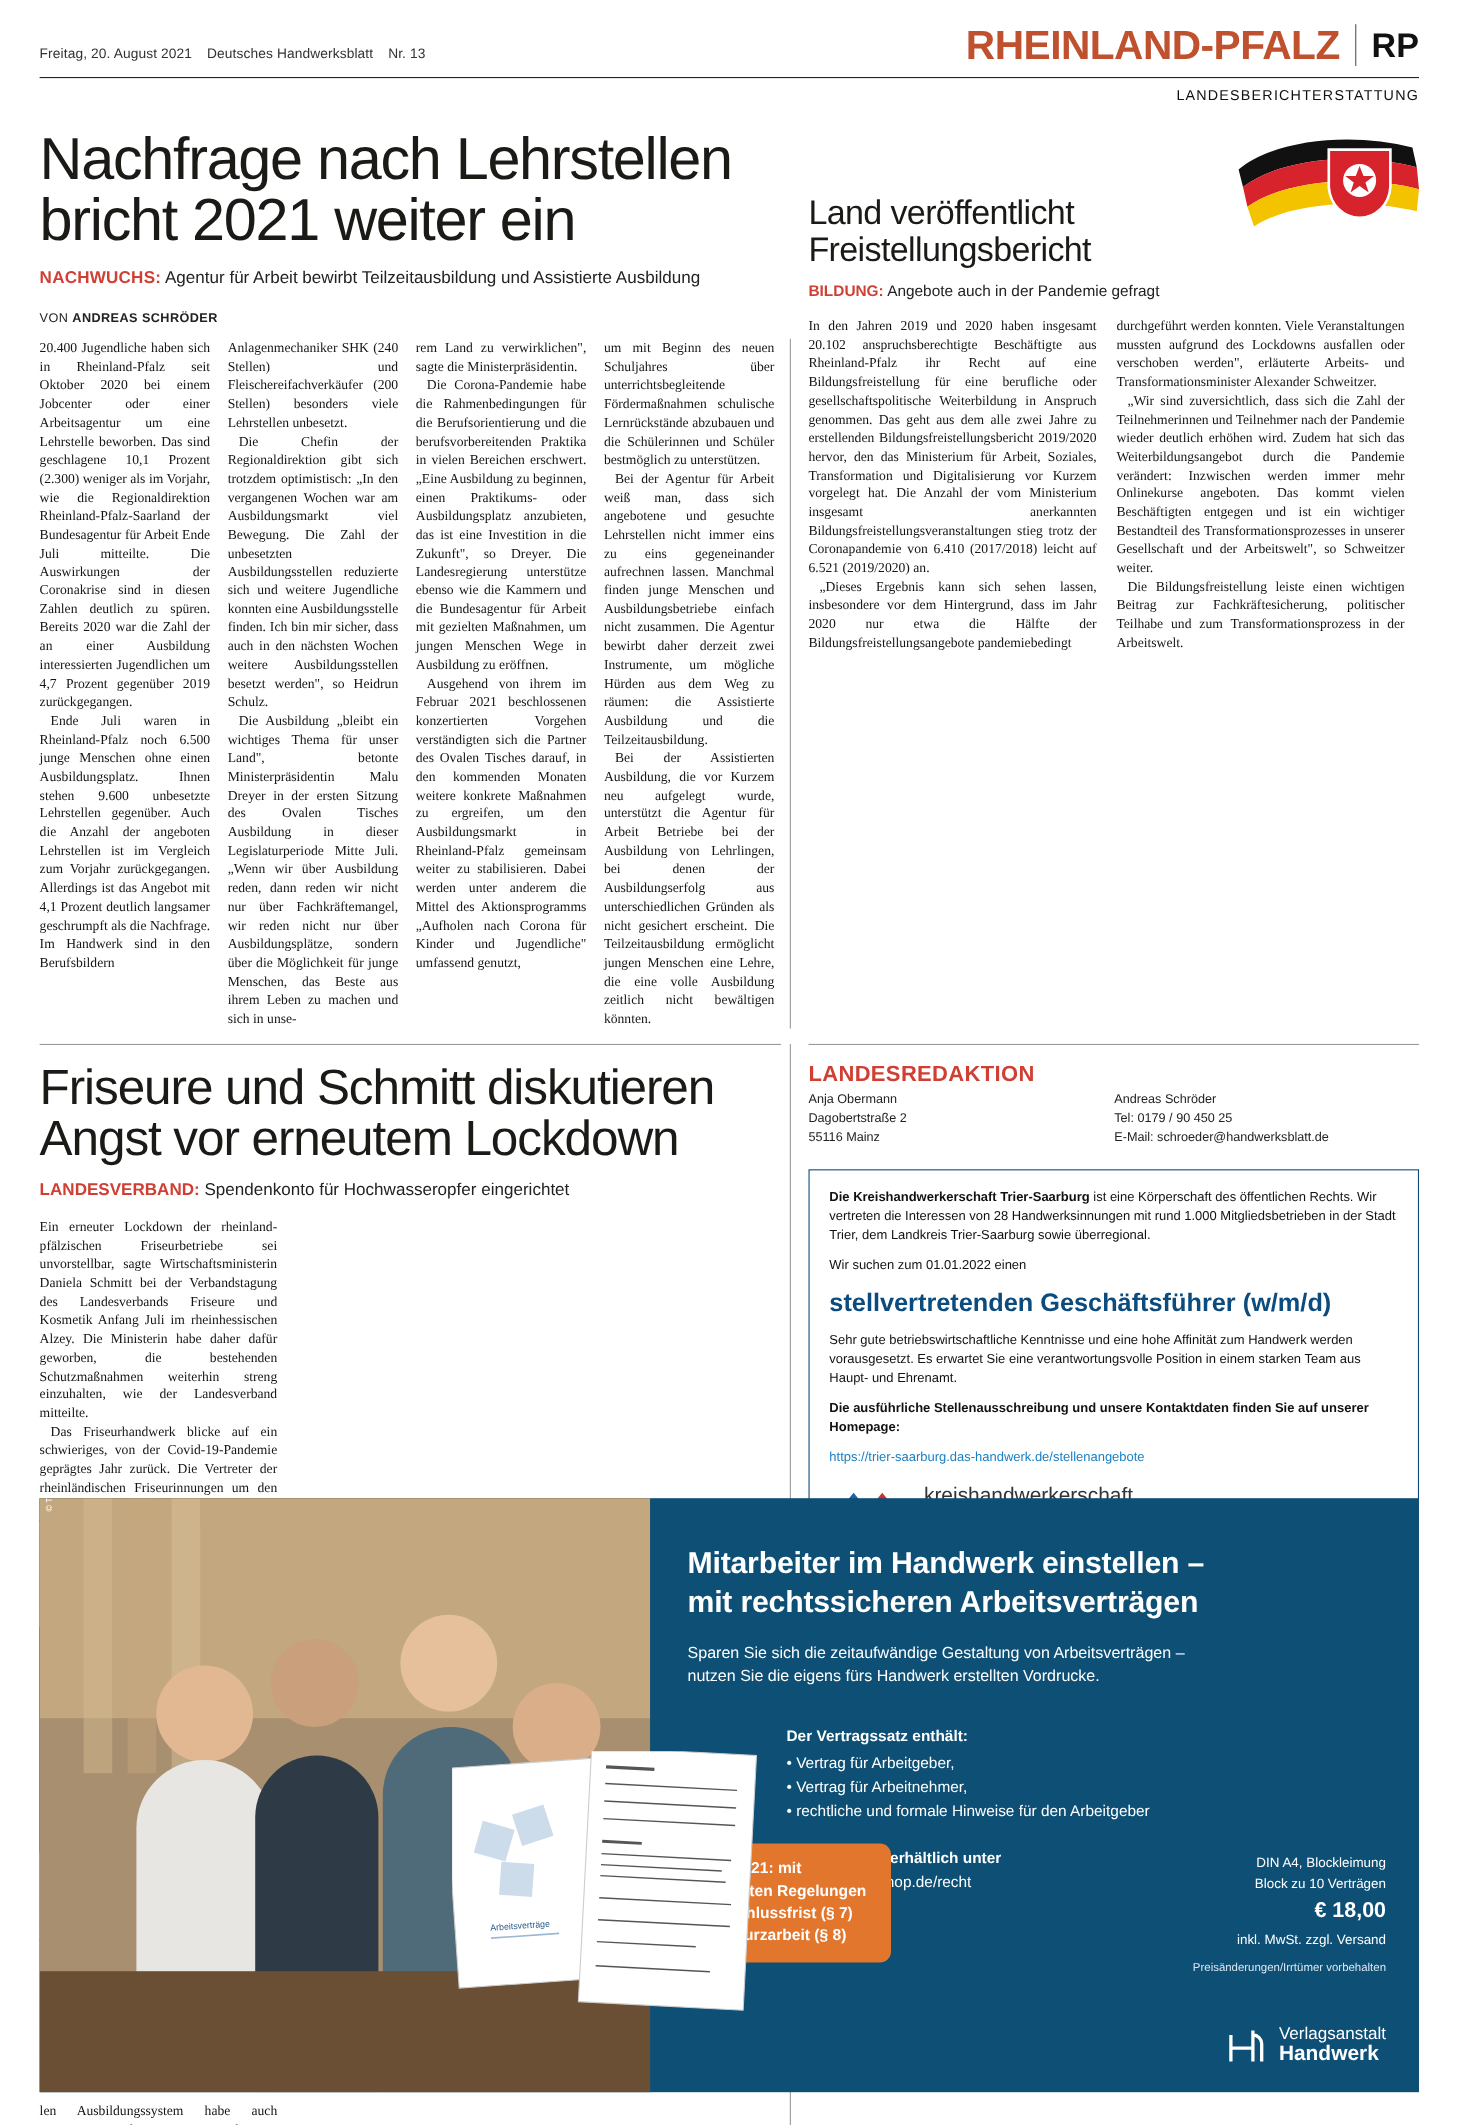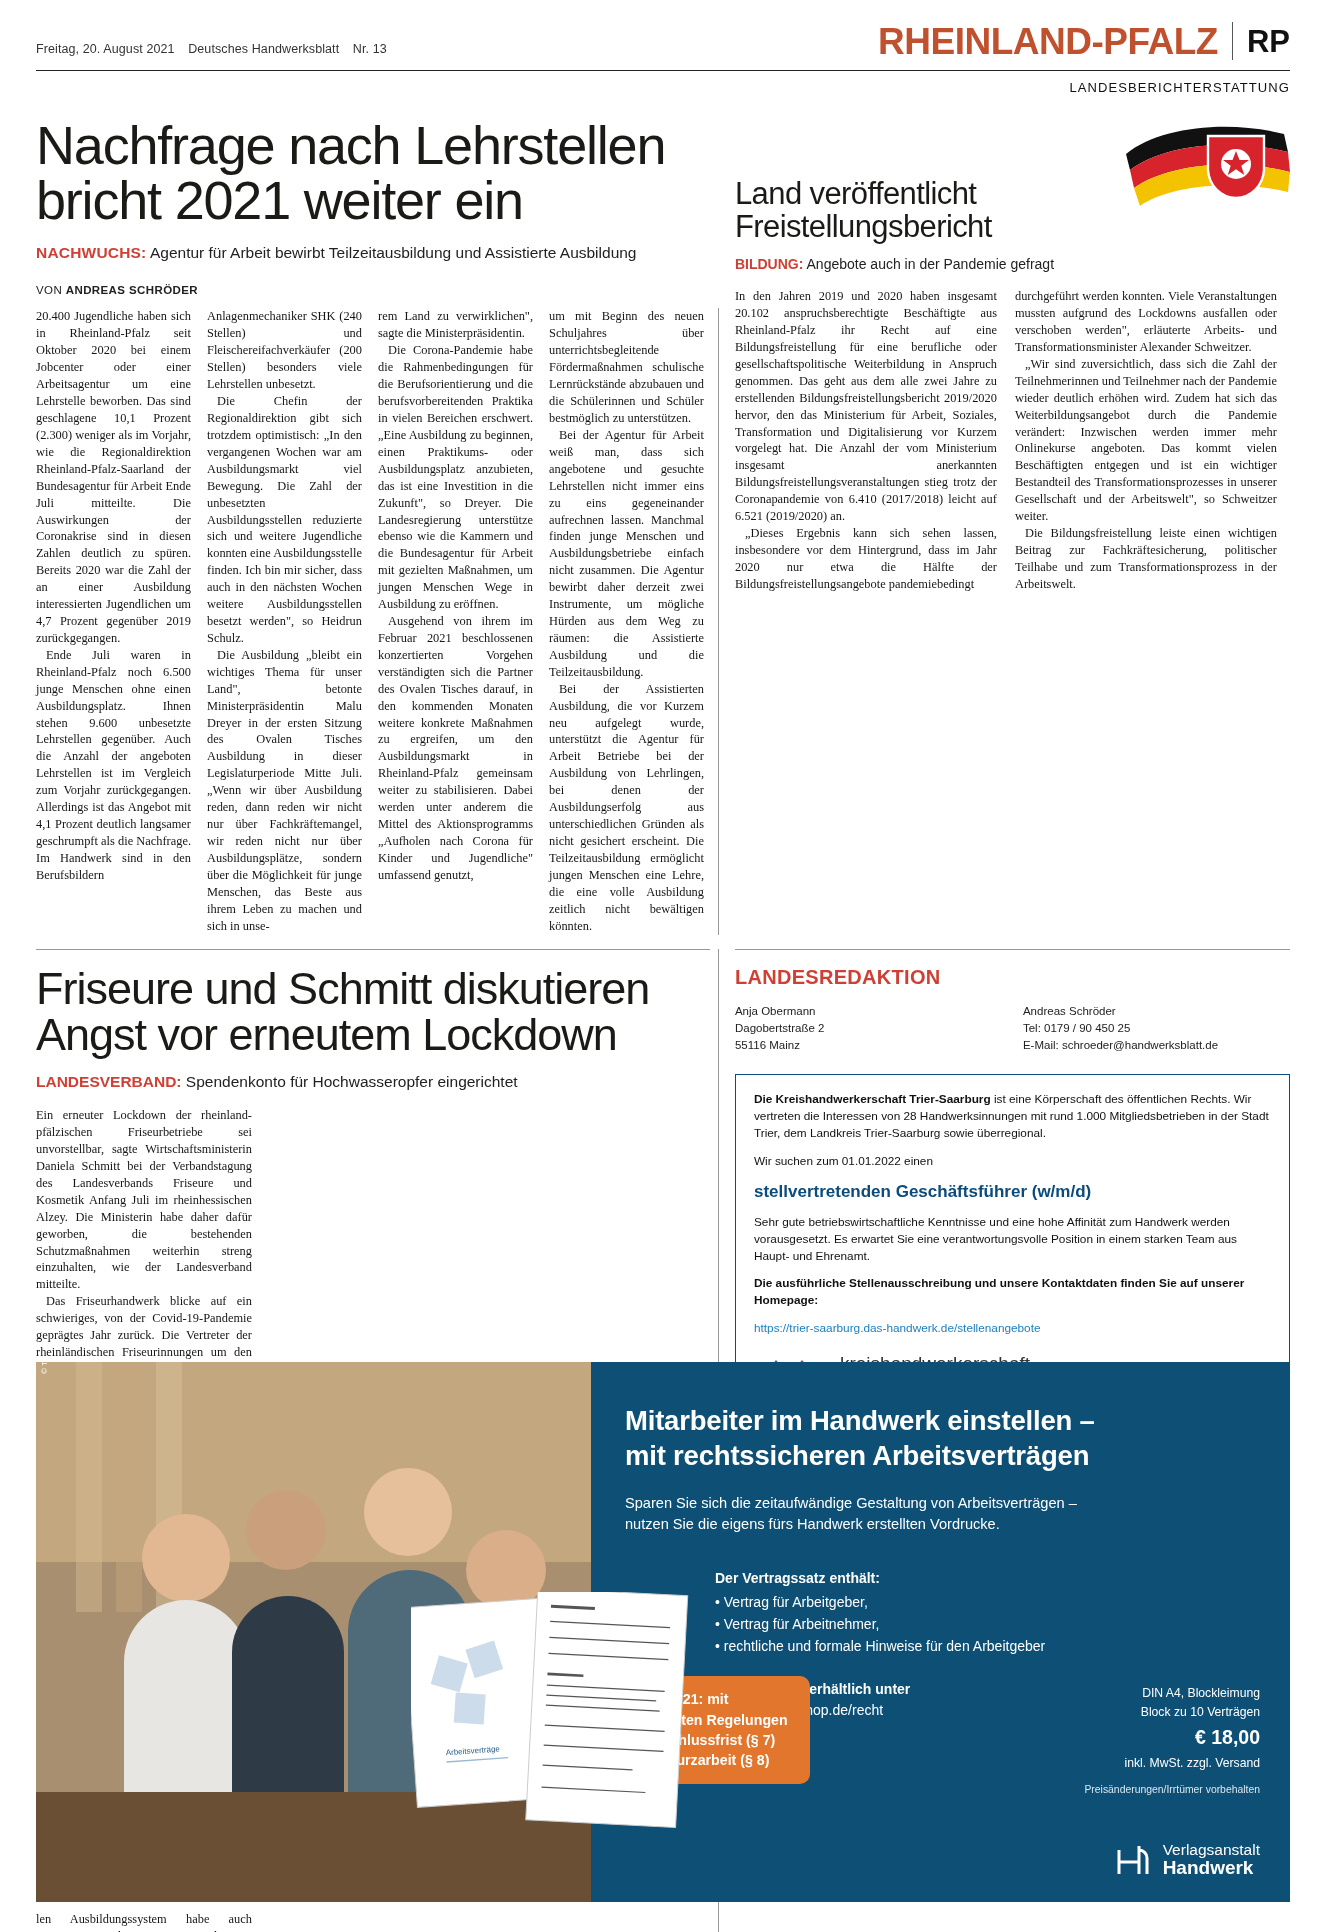--- a/index.html
+++ b/index.html
@@ -63,26 +63,26 @@
   .a2 { width:660px; display:flex; gap:16px; }
   .a2 .col { width:calc((660px - 32px)/3); }
 
   .photo { width:100%; height:205px; position:relative; overflow:hidden; background:#8b5cf6; }
   .caption { font-family:"Liberation Sans", sans-serif; font-size:10.5px; color:#333; margin-top:5px; line-height:1.3; }
   .credit { position:absolute; left:2px; top:8px; transform:rotate(-90deg); transform-origin:left top;
             font-size:6.5px; color:#fff; white-space:nowrap; }
 
   
   .redaktion-title { font-size:20px; font-weight:700; color:#cf3f34; letter-spacing:.3px; }
-  .redaktion { display:flex; gap:38px; margin-top:14px; font-size:11.5px; line-height:1.5; color:#222; }
+  .redaktion { display:flex; gap:28px; margin-top:3px; font-size:11.5px; line-height:1.5; color:#222; }
 
   
   .jobad { border:1.5px solid #0b4b7d; margin-top:20px; padding:16px 18px 18px; font-size:11.8px; line-height:1.45; color:#111; }
   .jobad p { margin-bottom:10px; }
-  .jobad .big { font-size:17px; font-weight:700; color:#0b4b7d; margin:12px 0 12px; line-height:1.2; }
+  .jobad .big { font-size:23px; font-weight:700; color:#0b4b7d; margin:12px 0 12px; line-height:1.2; }
   .jobad a { color:#1a7fc1; word-break:break-all; text-decoration:none; }
   .khlogo { display:flex; align-items:center; gap:12px; margin-top:16px; }
   .khlogo .mark { width:74px; height:52px; flex:none; }
   .khlogo .txt1 { font-size:19px; font-weight:400; color:#333; line-height:1.12; }
   .khlogo .txt2 { font-size:8.3px; letter-spacing:2.1px; color:#555; margin-top:5px; }
 
   
   .bottomad { position:absolute; left:36px; right:36px; bottom:30px; height:540px;
               display:flex; background:#0d4f75; }
   .ad-photo { width:555px; position:relative; overflow:hidden; background:#8e7a63; }

